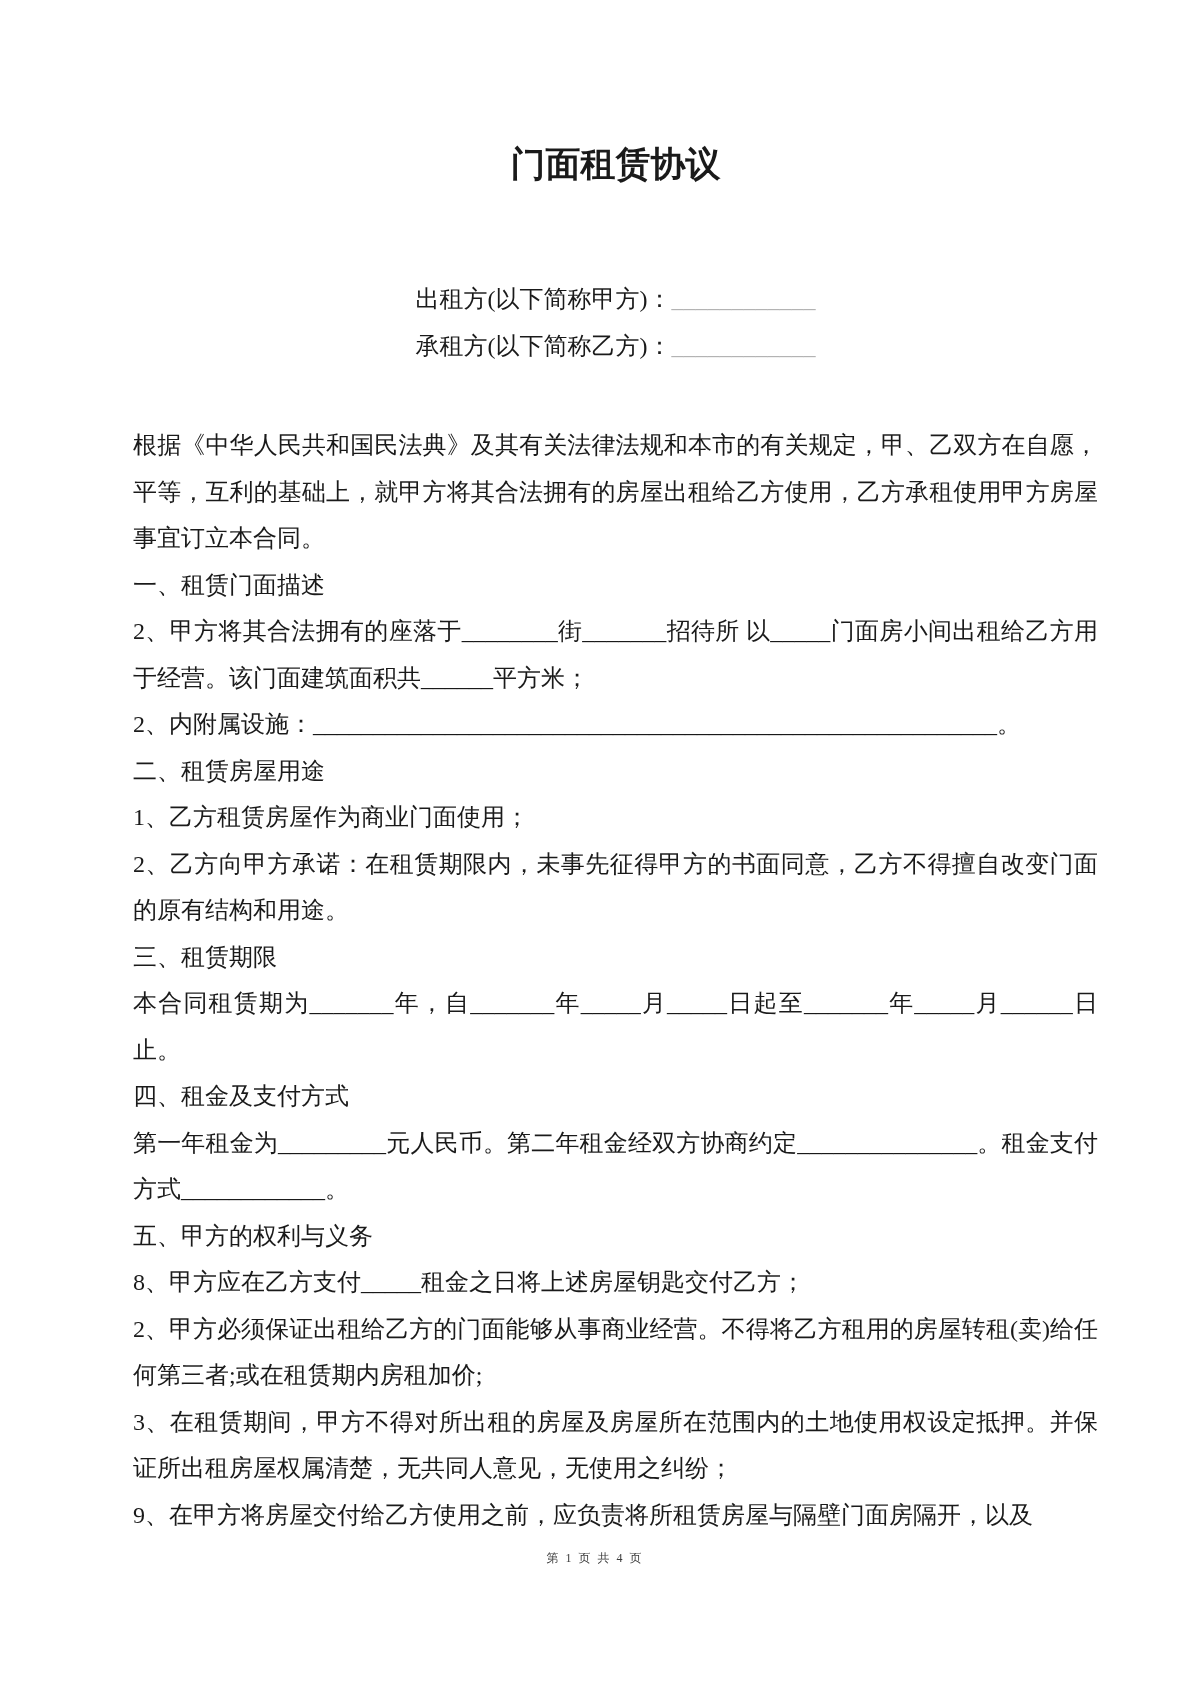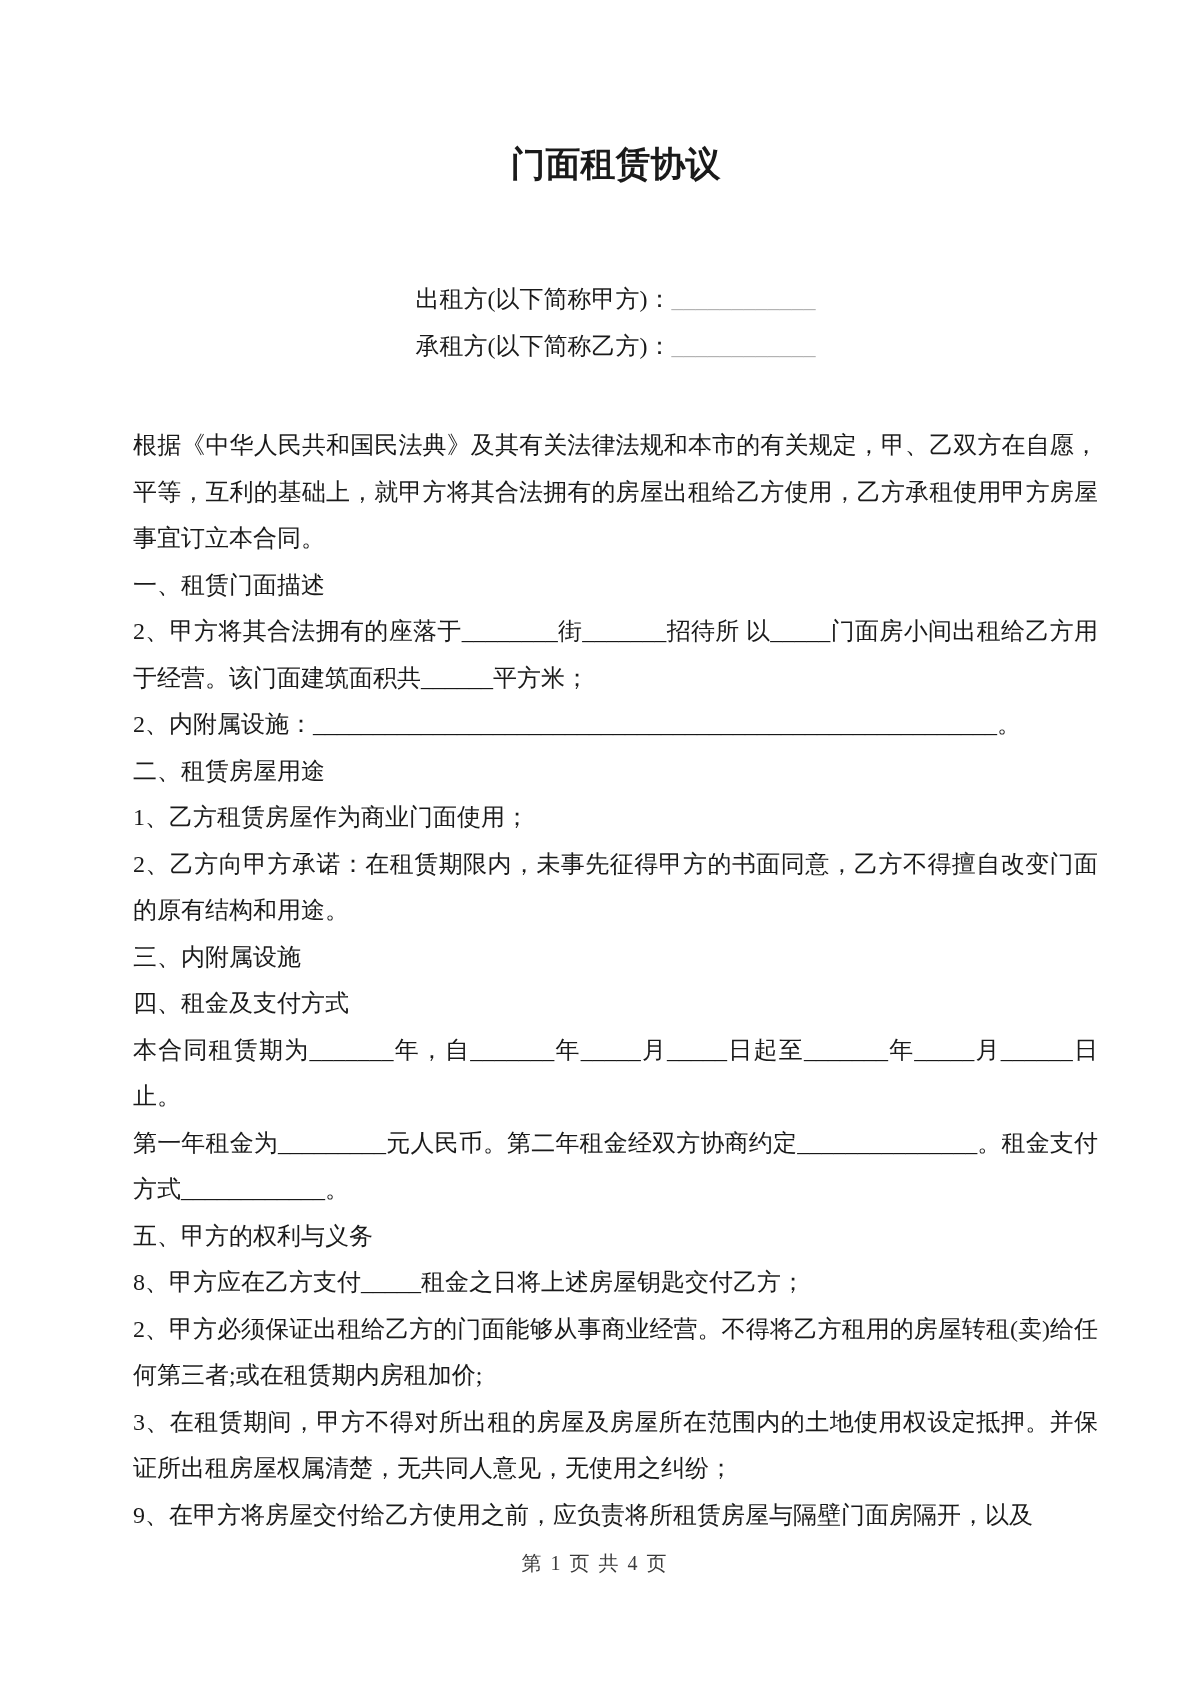--- a/index.html
+++ b/index.html
@@ -49,21 +49,21 @@
     text-align: justify;
     word-break: normal;
     overflow-wrap: normal;
   }
   .page-footer {
     position: absolute;
     top: 1550px;
     left: 0;
     width: 1190px;
     text-align: center;
-    font-size: 20px;
+    font-size: 12px;
     letter-spacing: 2px;
     color: var(--color-footer-text, #3a3a3a);
   }
 </style>
 </head>
 <body>
 
 <div class="page">
 
   <h1 class="title">门面租赁协议</h1>
@@ -76,23 +76,23 @@
   <div class="spacer"></div>
 
   <div>
     <p class="para">根据《中华人民共和国民法典》及其有关法律法规和本市的有关规定，甲、乙双方在自愿，平等，互利的基础上，就甲方将其合法拥有的房屋出租给乙方使用，乙方承租使用甲方房屋事宜订立本合同。</p>
     <p class="para">一、租赁门面描述</p>
     <p class="para">2、甲方将其合法拥有的座落于________街_______招待所 以_____门面房小间出租给乙方用于经营。该门面建筑面积共______平方米；</p>
     <p class="para">2、内附属设施：_________________________________________________________。</p>
     <p class="para">二、租赁房屋用途</p>
     <p class="para">1、乙方租赁房屋作为商业门面使用；</p>
     <p class="para">2、乙方向甲方承诺：在租赁期限内，未事先征得甲方的书面同意，乙方不得擅自改变门面的原有结构和用途。</p>
-    <p class="para">三、内附属设施</p>
+    <p class="para">三、租赁期限</p>
+    <p class="para">本合同租赁期为_______年，自_______年_____月_____日起至_______年_____月______日止。</p>
     <p class="para">四、租金及支付方式</p>
-    <p class="para">本合同租赁期为_______年，自_______年_____月_____日起至_______年_____月______日止。</p>
     <p class="para">第一年租金为_________元人民币。第二年租金经双方协商约定_______________。租金支付方式____________。</p>
     <p class="para">五、甲方的权利与义务</p>
     <p class="para">8、甲方应在乙方支付_____租金之日将上述房屋钥匙交付乙方；</p>
     <p class="para">2、甲方必须保证出租给乙方的门面能够从事商业经营。不得将乙方租用的房屋转租(卖)给任何第三者;或在租赁期内房租加价;</p>
     <p class="para">3、在租赁期间，甲方不得对所出租的房屋及房屋所在范围内的土地使用权设定抵押。并保证所出租房屋权属清楚，无共同人意见，无使用之纠纷；</p>
     <p class="para">9、在甲方将房屋交付给乙方使用之前，应负责将所租赁房屋与隔壁门面房隔开，以及</p>
   </div>
 
   <div class="page-footer">第 1 页 共 4 页</div>
 

